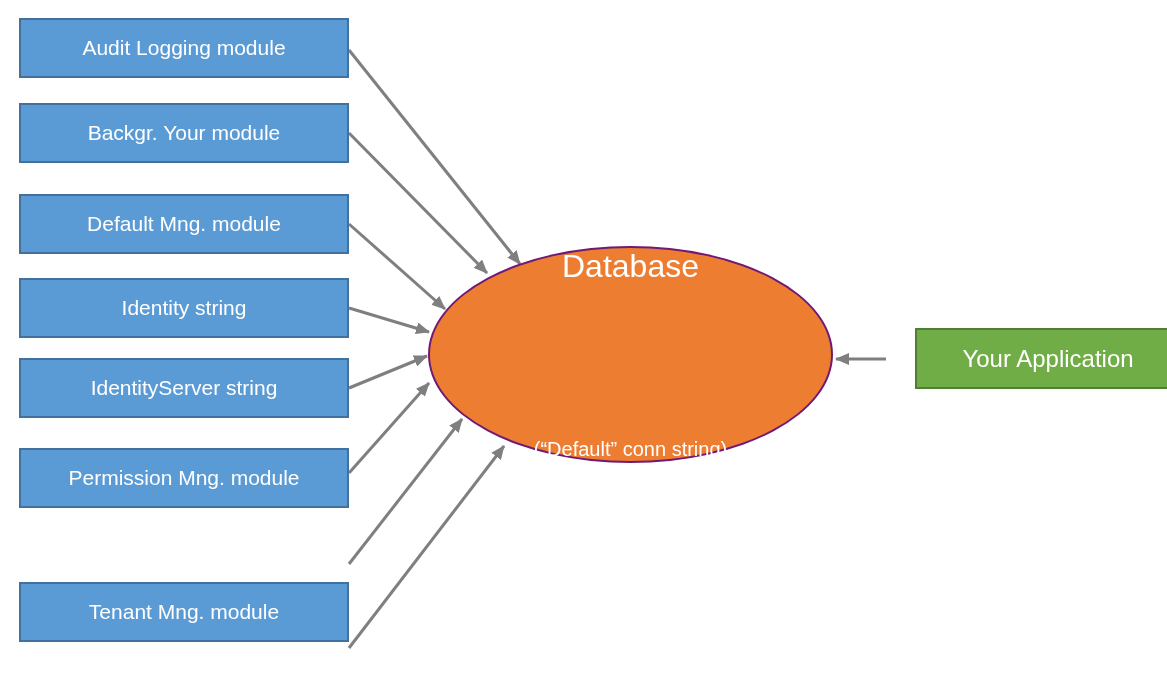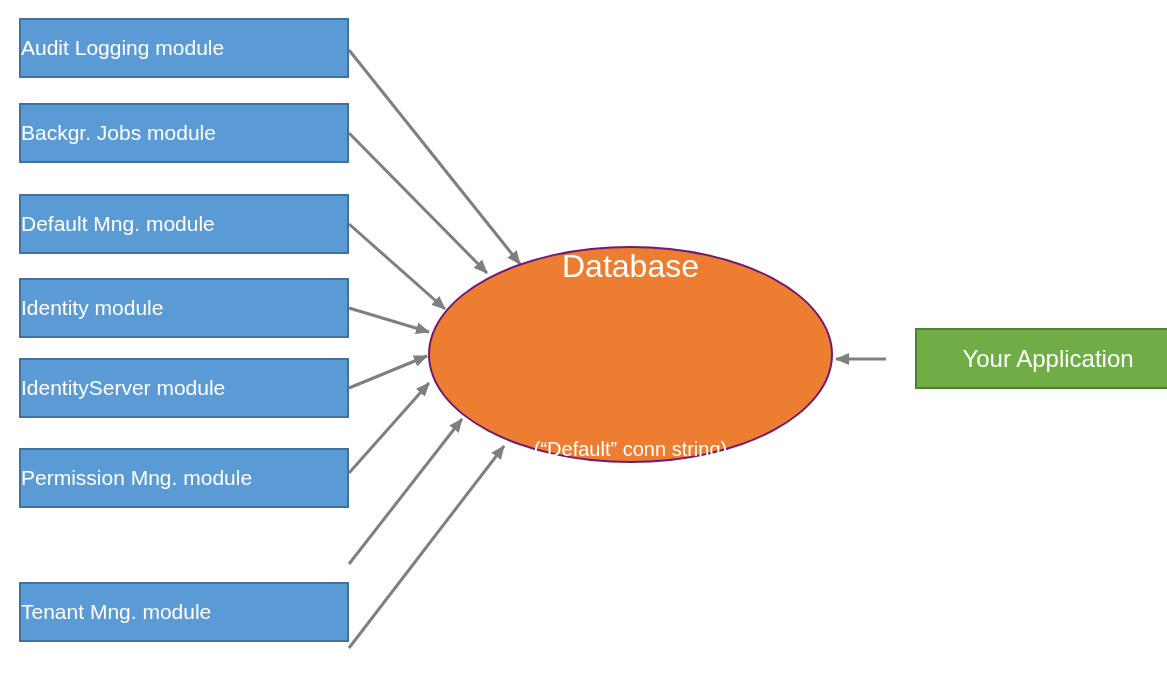--- a/index.html
+++ b/index.html
@@ -24,21 +24,21 @@
   .module {
     position: absolute;
     left: 19px;
     width: 330px;
     height: 60px;
     box-sizing: border-box;
     background: #5B9BD5;
     border: 2px solid #41719C;
     display: flex;
     align-items: center;
-    justify-content: flex-start;
+    justify-content: center;
   }
   .module-label {
     color: #ffffff;
     font-size: 21px;
     white-space: nowrap;
   }
   .db {
     position: absolute;
     left: 428px;
     top: 246px;
@@ -101,30 +101,30 @@
     <line x1="349" y1="473" x2="429" y2="383" stroke="#7F7F7F" stroke-width="3" marker-end="url(#ah)"></line>
     <line x1="349" y1="564" x2="462" y2="419" stroke="#7F7F7F" stroke-width="3" marker-end="url(#ah)"></line>
     <line x1="349" y1="648" x2="504" y2="446" stroke="#7F7F7F" stroke-width="3" marker-end="url(#ah)"></line>
     <line x1="886" y1="359" x2="836" y2="359" stroke="#7F7F7F" stroke-width="3" marker-end="url(#ah)"></line>
   </svg>
 
   <div class="module" style="top:18px">
     <span class="module-label">Audit Logging module</span>
   </div>
   <div class="module" style="top:103px">
-    <span class="module-label">Backgr. Jobs module</span>
+    <span class="module-label">Backgr. Your module</span>
   </div>
   <div class="module" style="top:194px">
     <span class="module-label">Default Mng. module</span>
   </div>
   <div class="module" style="top:278px">
-    <span class="module-label">Identity module</span>
+    <span class="module-label">Identity string</span>
   </div>
   <div class="module" style="top:358px">
-    <span class="module-label">IdentityServer module</span>
+    <span class="module-label">IdentityServer string</span>
   </div>
   <div class="module" style="top:448px">
     <span class="module-label">Permission Mng. module</span>
   </div>
   <div class="module" style="top:582px">
     <span class="module-label">Tenant Mng. module</span>
   </div>
 
   <div class="db">
     <div class="db-title">Database</div>

